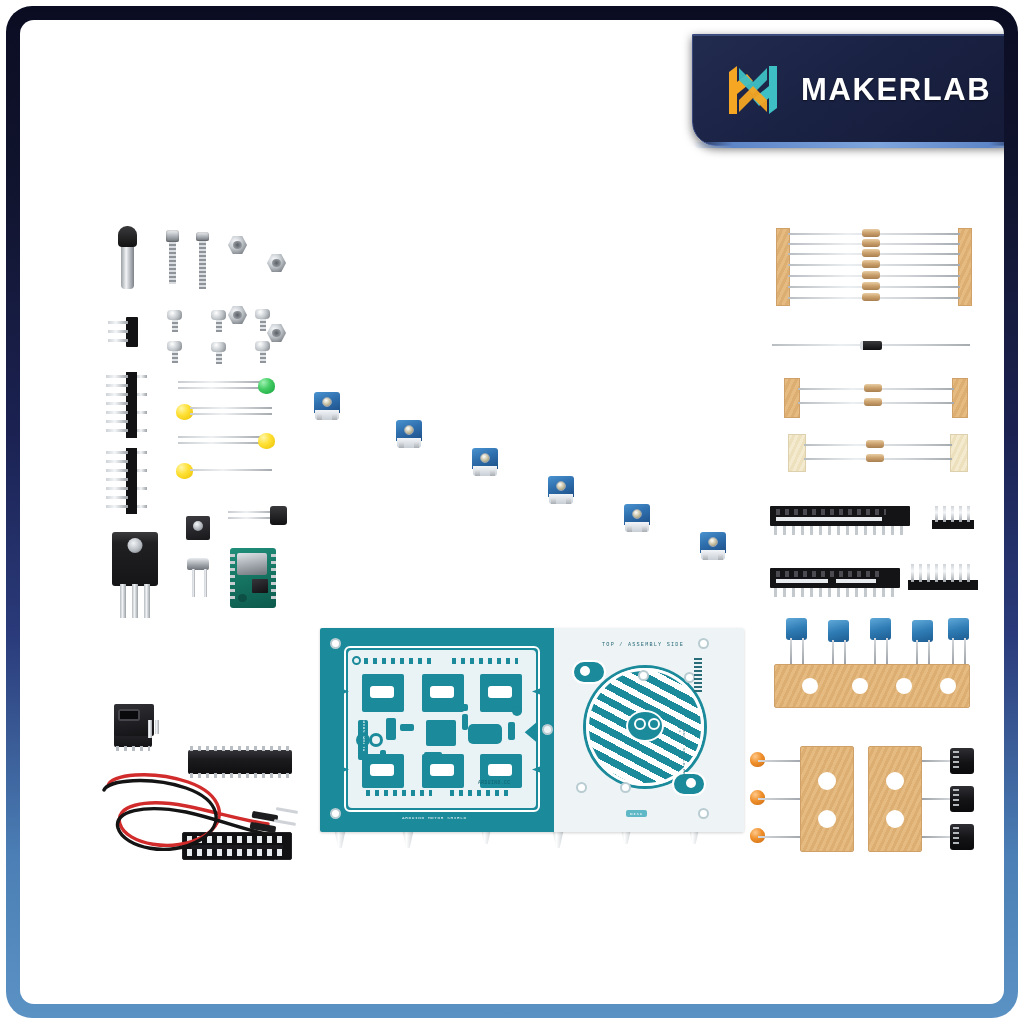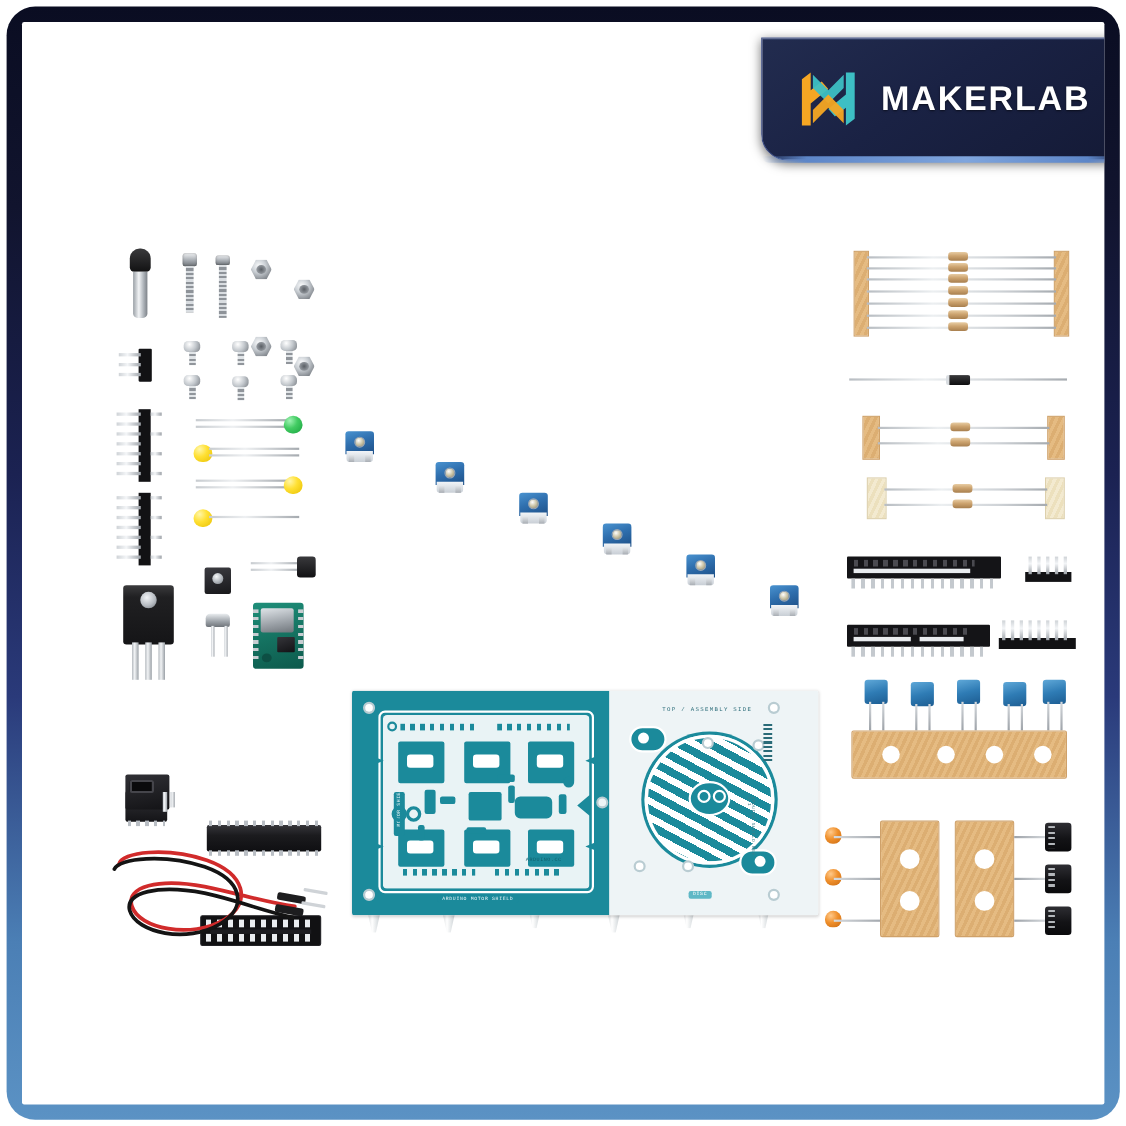--- a/index.html
+++ b/index.html
@@ -33,21 +33,21 @@
         #5b92c4 100%);
     padding: 14px;
     overflow: hidden;
   }
 
   
   #canvas {
     position: relative;
     width: 984px; height: 984px;
     background: #ffffff;
-    border-radius: 2px;
+    border-radius: 14px;
     overflow: hidden;
   }
 
   
   #brand-badge {
     position: absolute;
     left: 672px; top: 14px;
     width: 338px; height: 112px;
     border-radius: 0 24px 24px 24px;
     background: linear-gradient(145deg, #222c4f 0%, #1a2244 45%, #141a36 100%);

